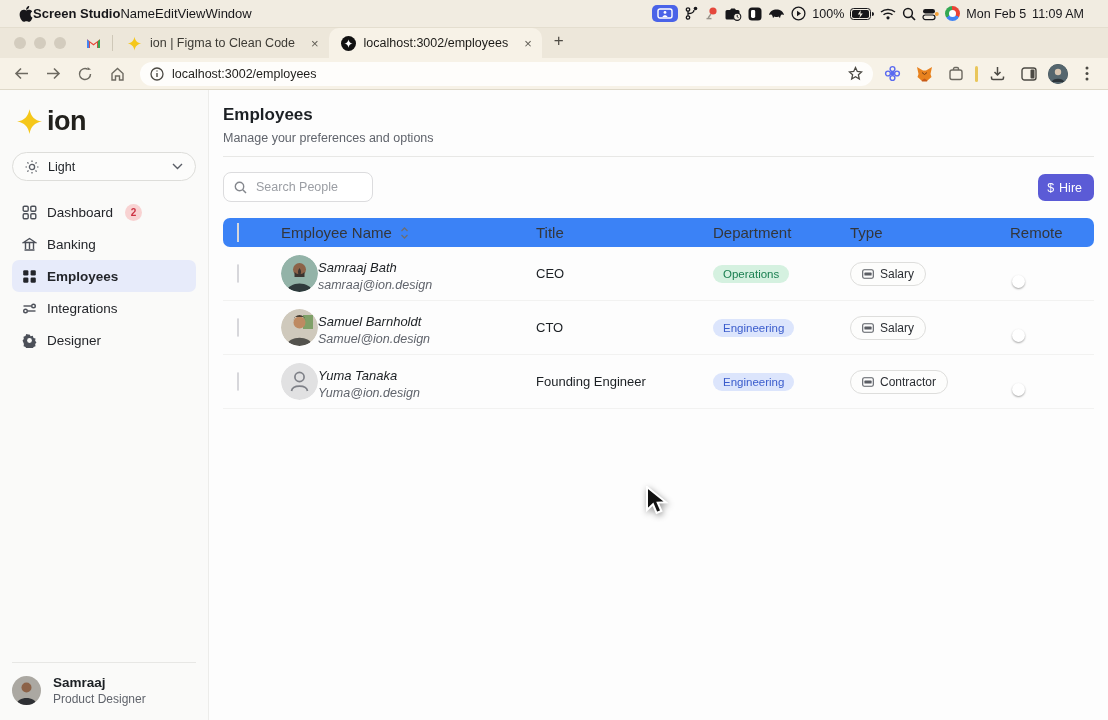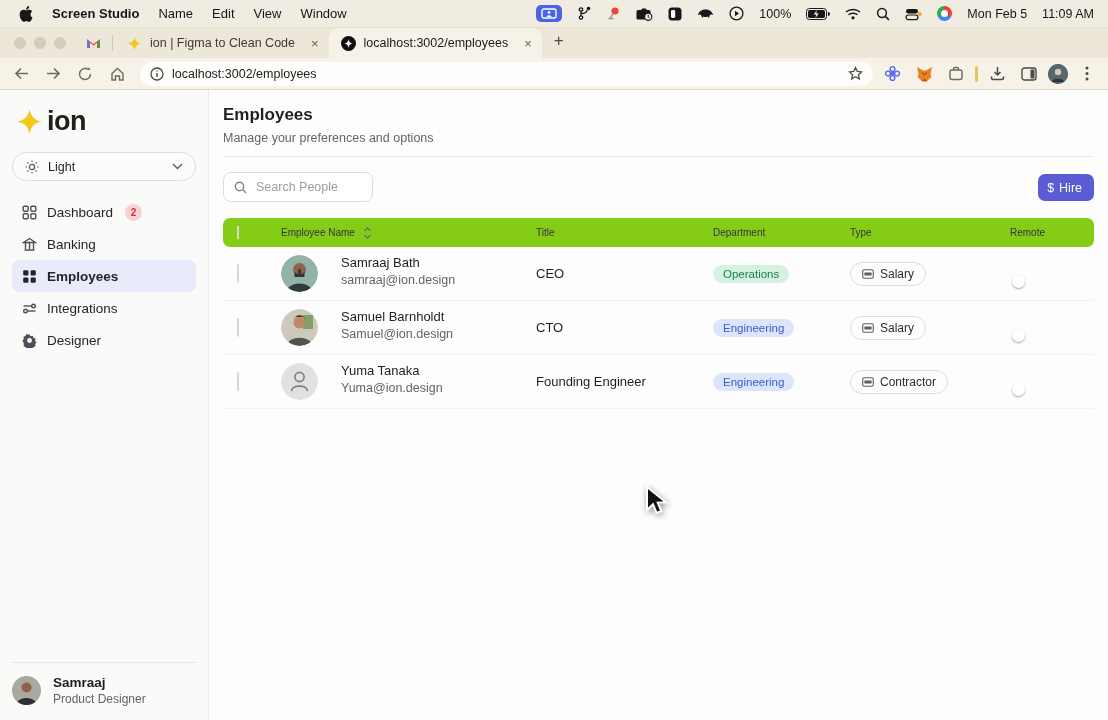--- a/index.html
+++ b/index.html
@@ -2,24 +2,24 @@
 <html style="--accent: #5B5BD6; --badge_green_bg: #D5F1E0; --badge_green_text: #1A7F50; --badge_blue_bg: #DCE5FC; --badge_blue_text: #3A5CCC; --nav_active_bg: #E7EBFA; --dashboard_badge_bg: #F8D2D2; --dashboard_badge_text: #CC3344; --logo_yellow: #F5C71A;"><head>
 <meta charset="utf-8">
 <style>
   html,body{margin:0;padding:0;background:#444;}
   *{box-sizing:border-box;font-family:"Liberation Sans",sans-serif;}
   .screen{position:relative;width:1108px;height:720px;overflow:hidden;background:#FDFDFD;}
 
   
   .menubar{position:absolute;left:0;top:0;width:1108px;height:28px;background:#F1ECE1;
     display:flex;align-items:center;justify-content:space-between;border-bottom:1px solid #E4DECF;}
-  .mb-left{display:flex;align-items:center;gap:19px;padding-left:19px;}
+  .mb-left{display:flex;align-items:center;padding-left:19px;}
   .mb-left .appname{font-weight:bold;}
   .mb-left span{font-size:13px;color:#17171a;}
-  .mb-right{display:flex;align-items:center;gap:15px;padding-right:14px;}
+  .mb-right{display:flex;align-items:center;gap:6px;padding-right:24px;}
   .mb-right .txt{font-size:12.5px;color:#17171a;}
   .mb-icon{display:flex;align-items:center;justify-content:center;}
   .ss-pill{width:26px;height:17px;background:#4A63E8;border-radius:5px;display:flex;align-items:center;justify-content:center;}
   .chrome-dot{width:15px;height:15px;border-radius:50%;
     background:conic-gradient(#EA4335 0 33%,#4285F4 33% 66%,#34A853 66% 100%);position:relative;}
   .chrome-dot::after{content:"";position:absolute;left:4px;top:4px;width:7px;height:7px;border-radius:50%;background:#fff;}
 
   
   .tabstrip{position:absolute;left:0;top:28px;width:1108px;height:30px;background:#EDE7DA;
     display:flex;align-items:flex-end;text-align:center;}
@@ -71,26 +71,26 @@
   .searchbox{position:absolute;left:14px;top:82px;width:150px;height:30px;border:1px solid #DCDCDE;border-radius:8px;
     background:#fff;display:flex;align-items:center;gap:7px;padding:0 10px;}
   .searchbox input{border:0;outline:0;width:100%;font-size:12.5px;color:#1C2024;background:transparent;}
   .searchbox input::placeholder{color:#9B9EA4;}
   .hire-btn{position:absolute;right:14px;top:84px;height:27px;padding:0 12px 0 9px;border:0;border-radius:7px;
     background:var(--accent);color:#fff;font-size:12.5px;font-weight:500;display:flex;align-items:center;gap:5px;}
 
   
   .table{position:absolute;left:14px;top:128px;width:871px;}
   .thead,.trow{display:grid;grid-template-columns:58px 255px 177px 137px 160px 1fr;align-items:center;}
-  .thead{height:29px;background:#84cc16;border-radius:7px;font-size:10px;color:#33363b;}
+  .thead{height:29px;background:#3b82f6;border-radius:7px;font-size:15px;color:#33363b;}
   .trow{height:54px;border-bottom:1px solid #F2F2F1;}
   .cell-check{padding-left:14px;}
   .checkbox{width:17px;height:17px;border:1px solid #D7D7DB;border-radius:5px;background:#FDFDFE;}
   .th-name{display:flex;align-items:center;gap:8px;}
-  .namecell{display:flex;align-items:flex-start;gap:23px;}
+  .namecell{display:flex;align-items:flex-end;gap:0;font-style:italic;}
   .namecell .avatar{width:37px;height:37px;border-radius:50%;overflow:hidden;flex:none;}
   .nm-stack .nm{font-size:13px;color:#1C2024;}
   .nm-stack .em{font-size:12.5px;color:#60646C;margin-top:3px;}
   .titlecell{font-size:13px;color:#1C2024;}
   .badge{display:inline-block;padding:3px 10px;border-radius:999px;font-size:11.5px;font-weight:500;}
   .badge.green{background:var(--badge_green_bg);color:var(--badge_green_text);}
   .badge.blue{background:var(--badge_blue_bg);color:var(--badge_blue_text);}
   .type-pill{display:inline-flex;align-items:center;gap:6px;padding:4px 11px;border:1px solid #DEDEDC;
     border-radius:999px;background:#FDFDFC;font-size:12px;font-weight:500;color:#2b2e33;}
   .toggle{width:27px;height:16px;border-radius:9px;background:#8E8E93;position:relative;}

